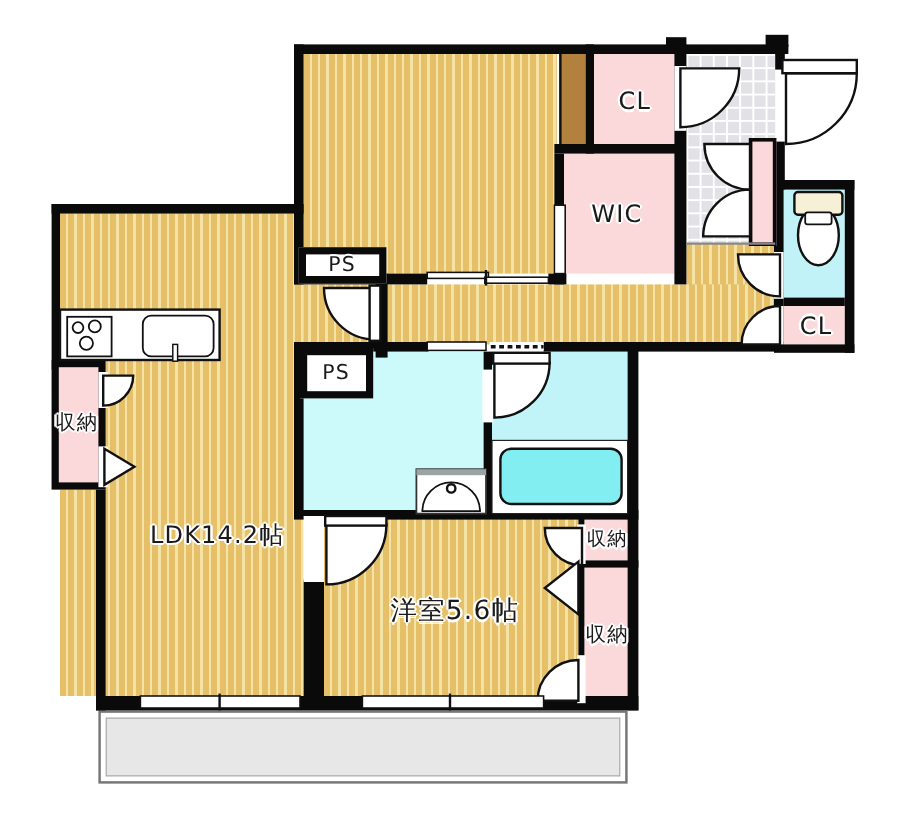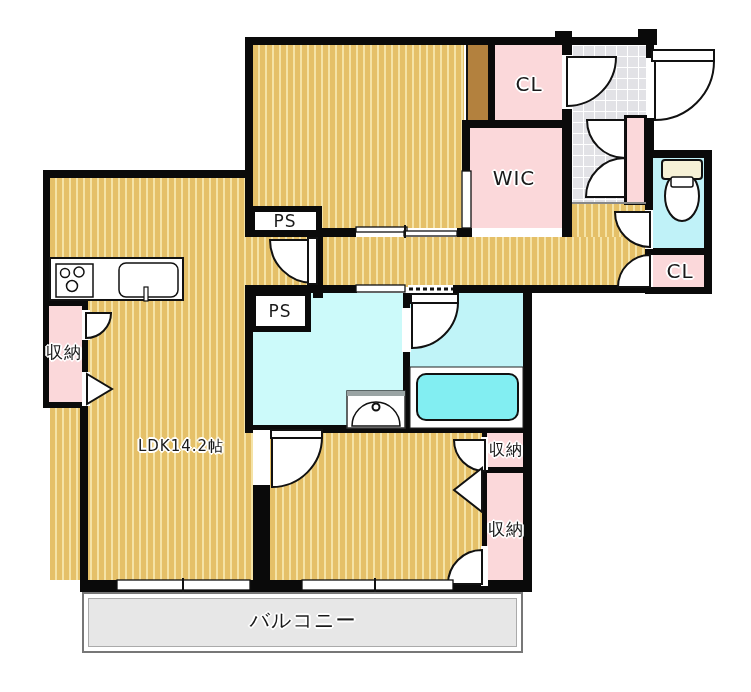--- a/index.html
+++ b/index.html
@@ -177,17 +177,17 @@
 
     <line x1="572" y1="203" x2="646" y2="203" stroke="#888" stroke-width="2"></line>
   </svg>
 
   <span class="lbl" style="left:529px;top:84px;font-size:20px;">CL</span>
   <span class="lbl" style="left:514px;top:178px;font-size:20px;">WIC</span>
   <span class="lbl" style="left:285px;top:221px;font-size:17px;">PS</span>
   <span class="lbl" style="left:280px;top:311px;font-size:17px;">PS</span>
   <span class="lbl" style="left:680px;top:271px;font-size:20px;">CL</span>
   <span class="lbl" style="left:64px;top:352px;font-size:17px;">収納</span>
-  <span class="lbl" style="left:181px;top:446px;font-size:15px;">LDK14.2帖</span>
+  <span class="lbl" style="left:181px;top:446px;font-size:20px;">LDK14.2帖</span>
+  <span class="lbl" style="left:379px;top:509px;font-size:22px;">洋室5.6帖</span>
   <span class="lbl" style="left:506px;top:450px;font-size:16px;">収納</span>
   <span class="lbl" style="left:506px;top:529px;font-size:17px;">収納</span>
-  <span class="lbl" style="left:303px;top:620px;font-size:20px;">バルコニー</span>
 </div>
 
 </body></html>

